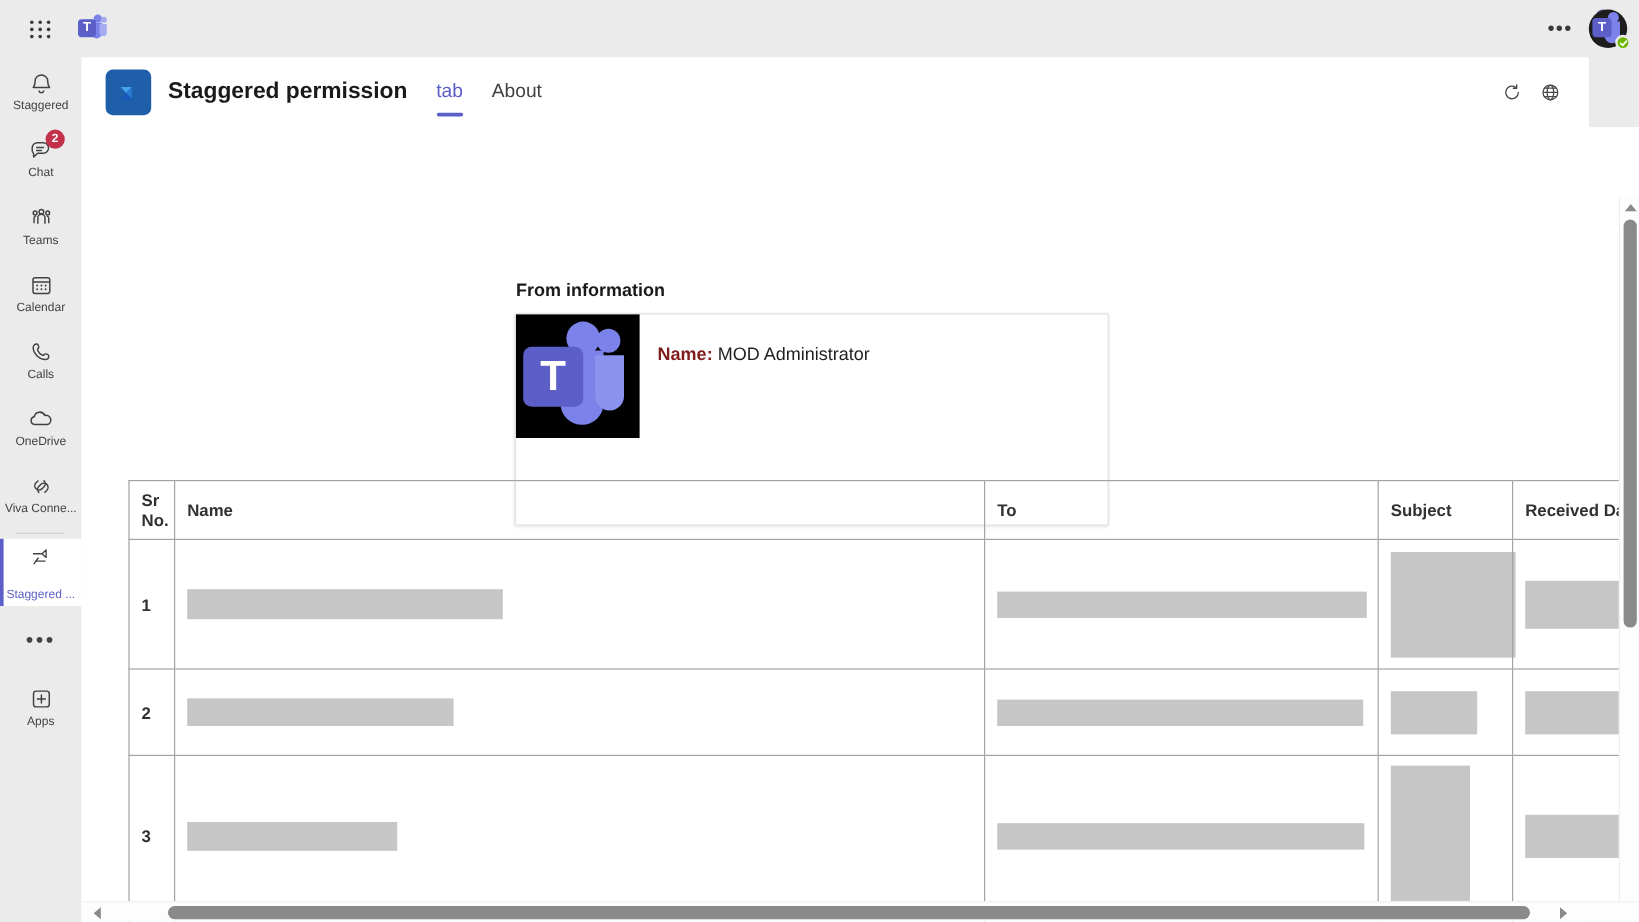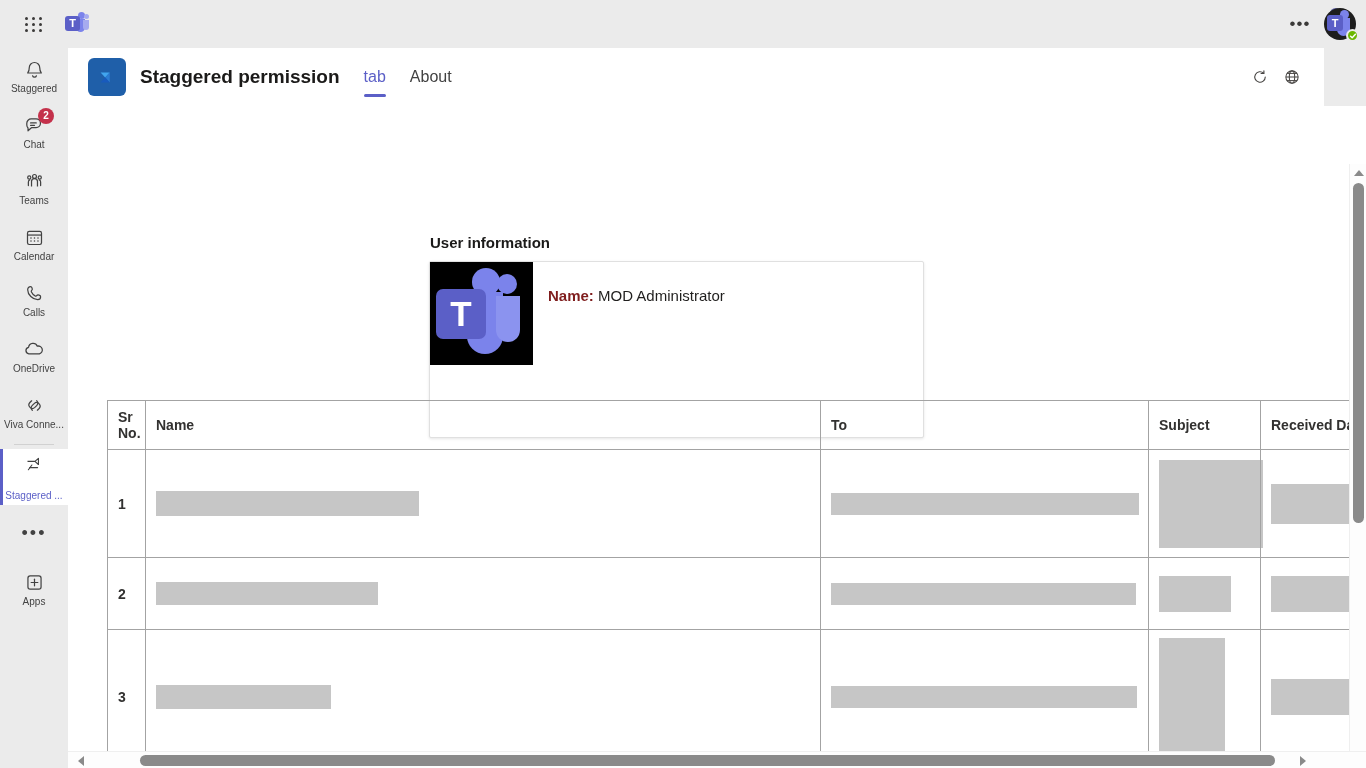--- a/index.html
+++ b/index.html
@@ -401,21 +401,21 @@
           <line x1="5.4" y1="7.2" x2="18.6" y2="7.2"></line>
           <line x1="5.4" y1="16.8" x2="18.6" y2="16.8"></line>
         </svg>
       </div>
     </div>
   </div>
 
   <div id="page">
     <div id="page-inner">
 
-      <div id="ui-title">User information</div>
+      <div id="ui-title">From information</div>
 
       <div id="ui-card">
         <div id="card-logo">
           <div class="c-c1"></div>
           <div class="c-c2"></div>
           <div class="c-b1"></div>
           <div class="c-b2"></div>
           <div class="c-sq">T</div>
         </div>
 

